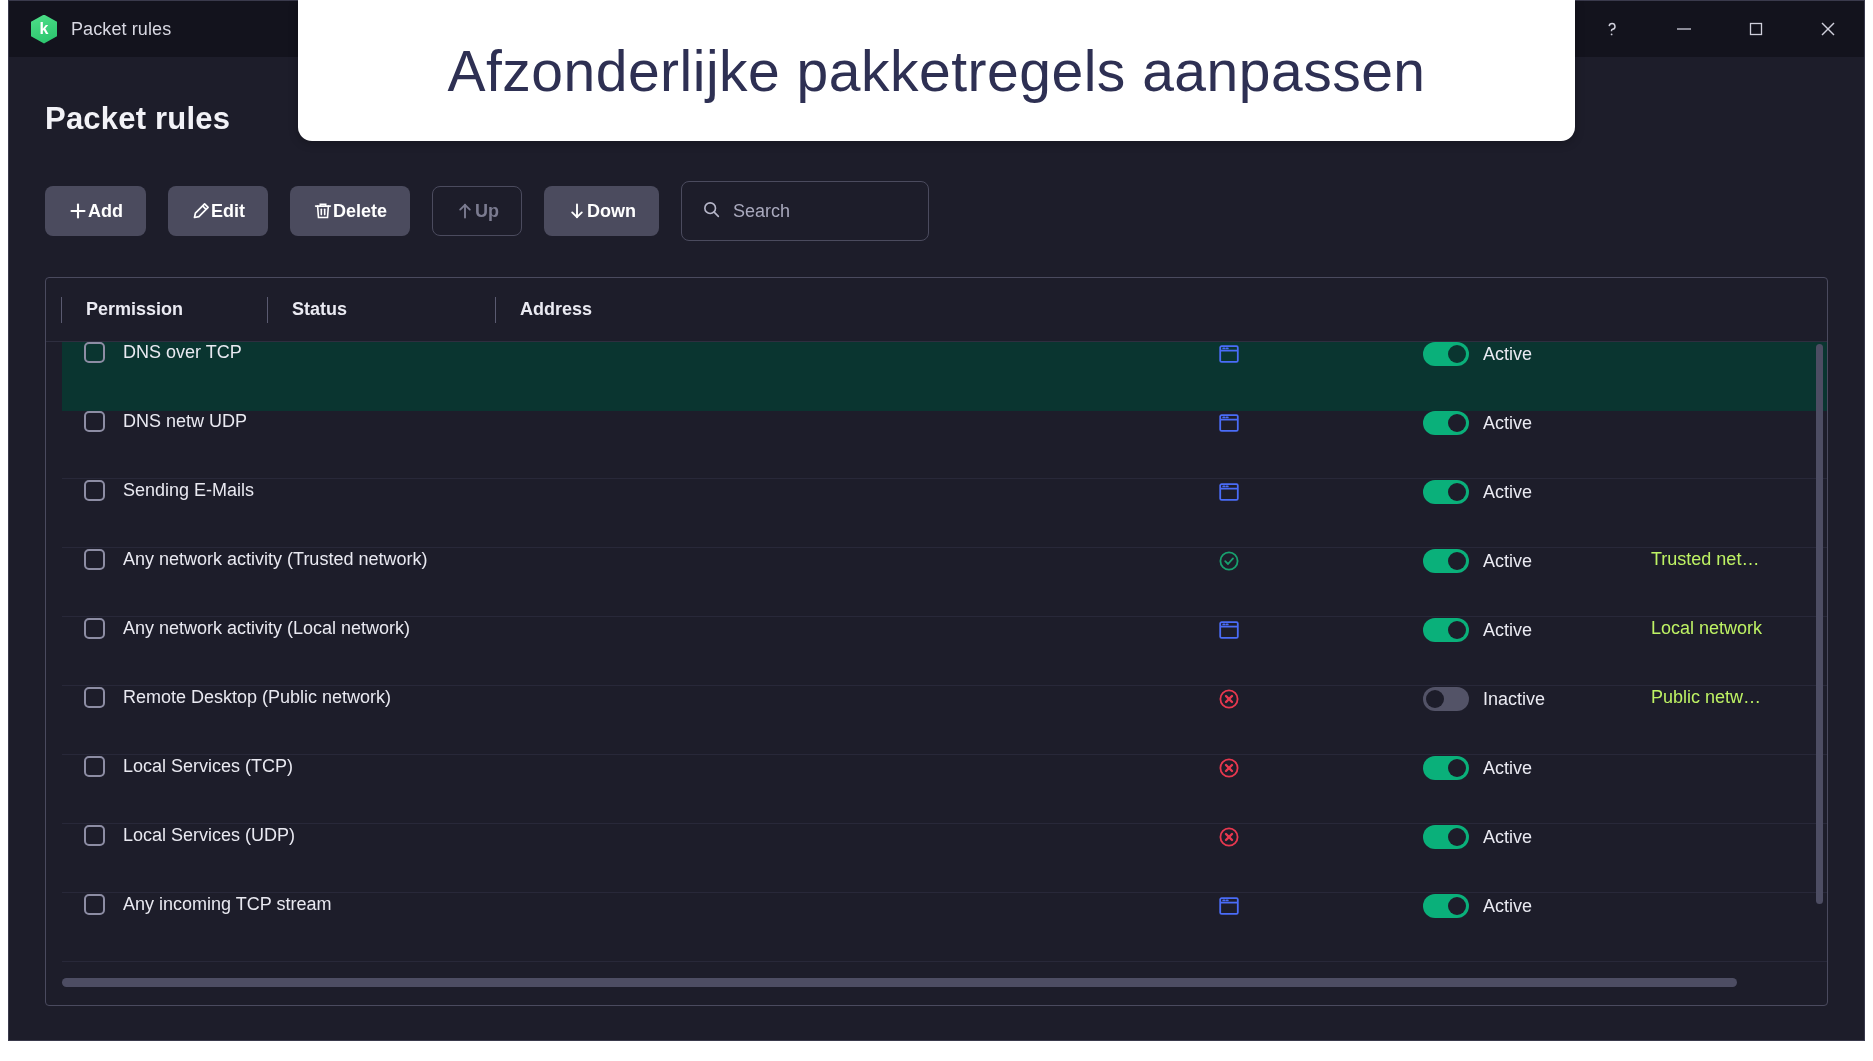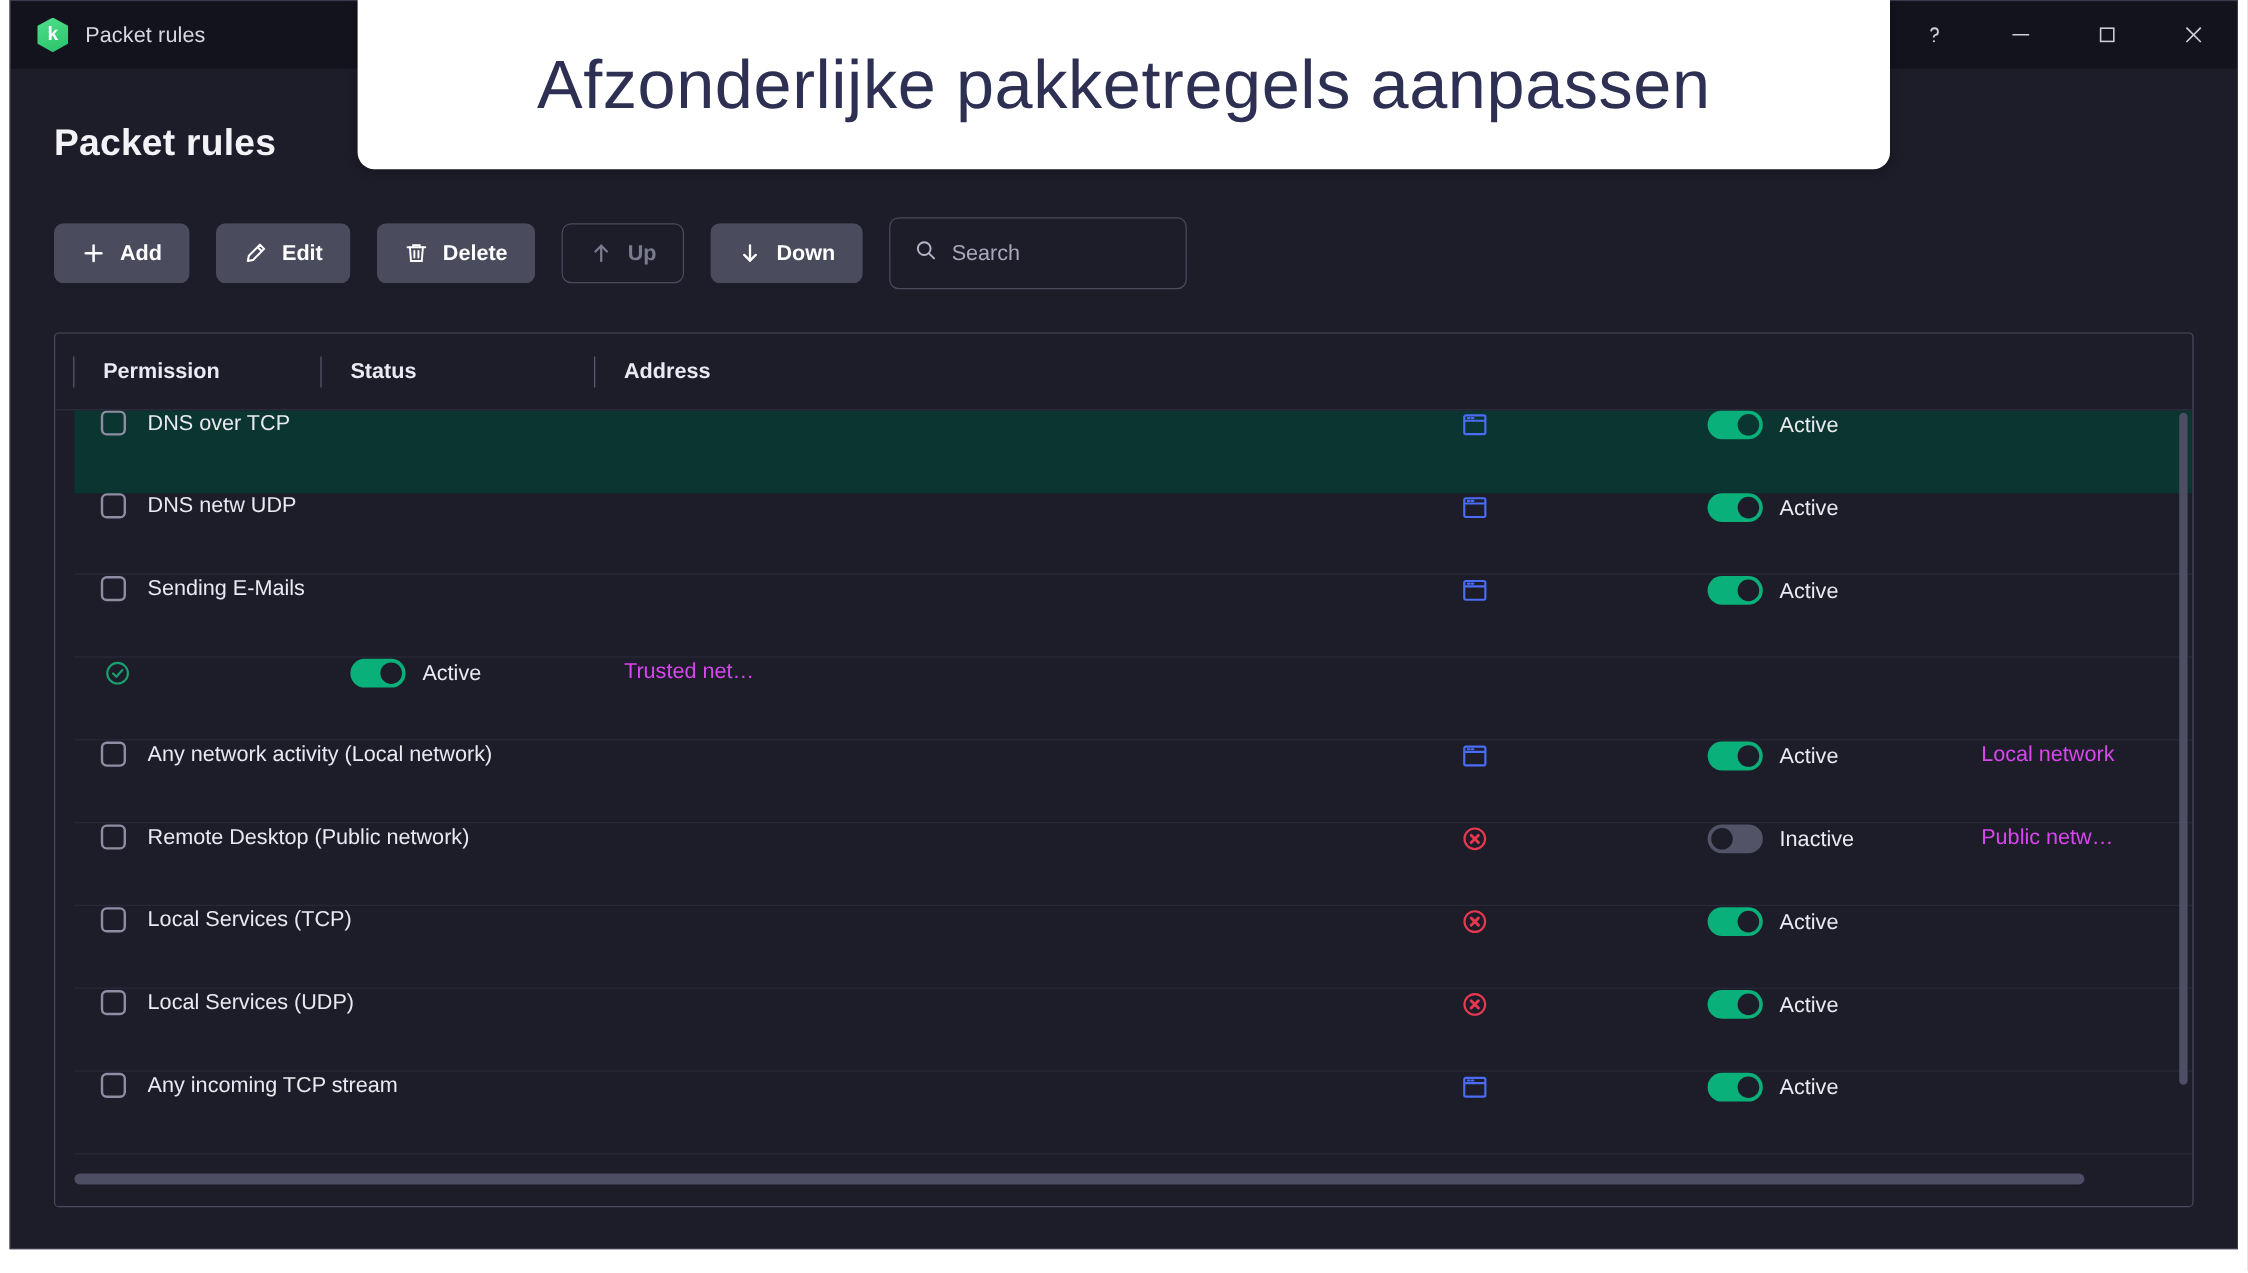--- a/index.html
+++ b/index.html
@@ -123,21 +123,20 @@
     gap: 22px;
     margin-top: 44px;
     flex: 0 0 auto;
   }
 
   .tbtn {
     height: 50px;
     border-radius: 8px;
     display: inline-flex;
     align-items: center;
-    gap: 12px;
     padding: 0 22px;
     font-size: 18px;
     font-weight: bold;
     color: #ffffff;
     background: #4b4b5e;
     border: 1px solid transparent;
     cursor: pointer;
     white-space: nowrap;
   }
   .tbtn.disabled {
@@ -253,21 +252,21 @@
   .cell.col-name { gap: 18px; }
 
   .row-label {
     color: #e9e9f1;
     font-size: 18px;
     white-space: nowrap;
     overflow: hidden;
     text-overflow: ellipsis;
   }
   .addr-label {
-    color: #d946ef;
+    color: #bef264;
     font-size: 18px;
     white-space: nowrap;
     overflow: hidden;
     text-overflow: ellipsis;
   }
 
   
   .chk {
     width: 21px;
     height: 21px;
@@ -549,20 +548,24 @@
                     <span class="knob"></span>
                   </span>
                   <span class="status-label">Active</span>
                 </div>
               </div>
               <div class="cell col-address">
                 <span class="addr-label"></span>
               </div>
             </div>
             <div class="trow">
+              <div class="cell col-name">
+                <span class="chk"></span>
+                <span class="row-label">Any network activity (Trusted network)</span>
+              </div>
               <div class="cell col-permission">
                 <svg class="perm-icon" viewBox="0 0 24 24" fill="none" stroke="#18a06e" stroke-width="1.8">
                   <circle cx="12" cy="12" r="8.6"></circle>
                   <polyline points="8.2,12.2 11,15 16,9.4" stroke-linecap="round" stroke-linejoin="round"></polyline>
                 </svg>
               </div>
               <div class="cell col-status">
                 <div class="status-wrap">
                   <span class="toggle on">
                     <span class="knob"></span>

